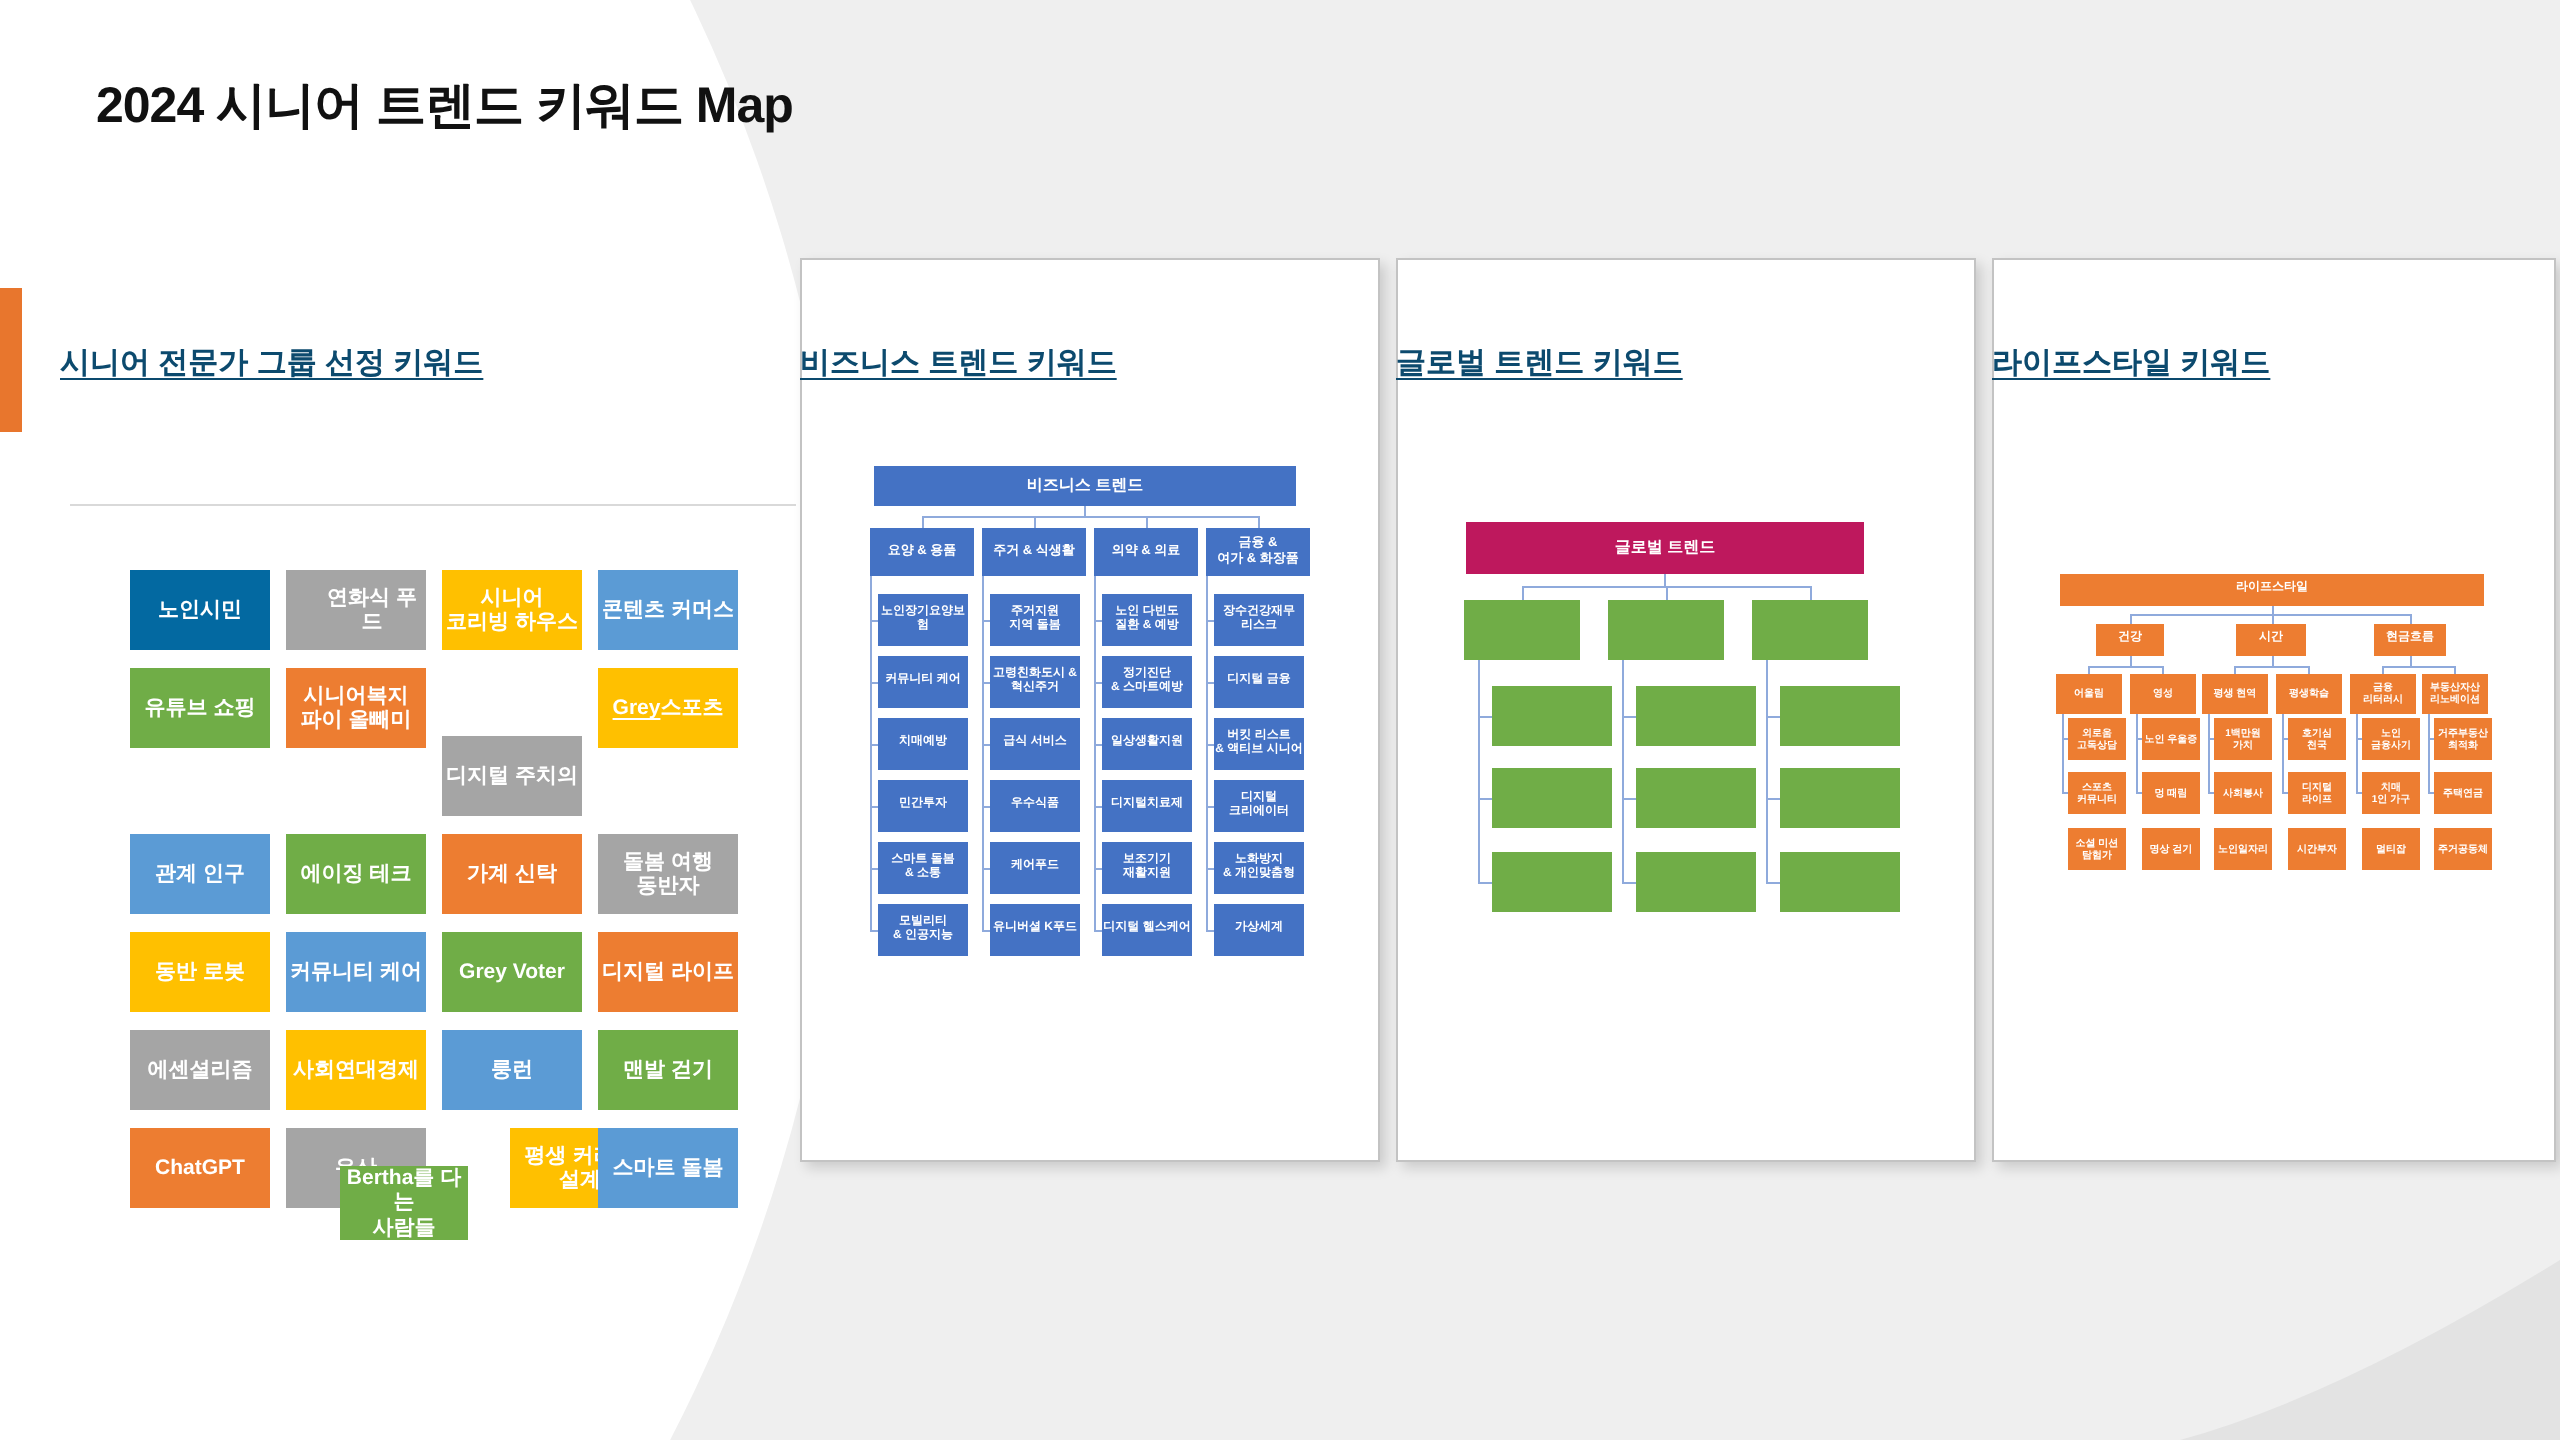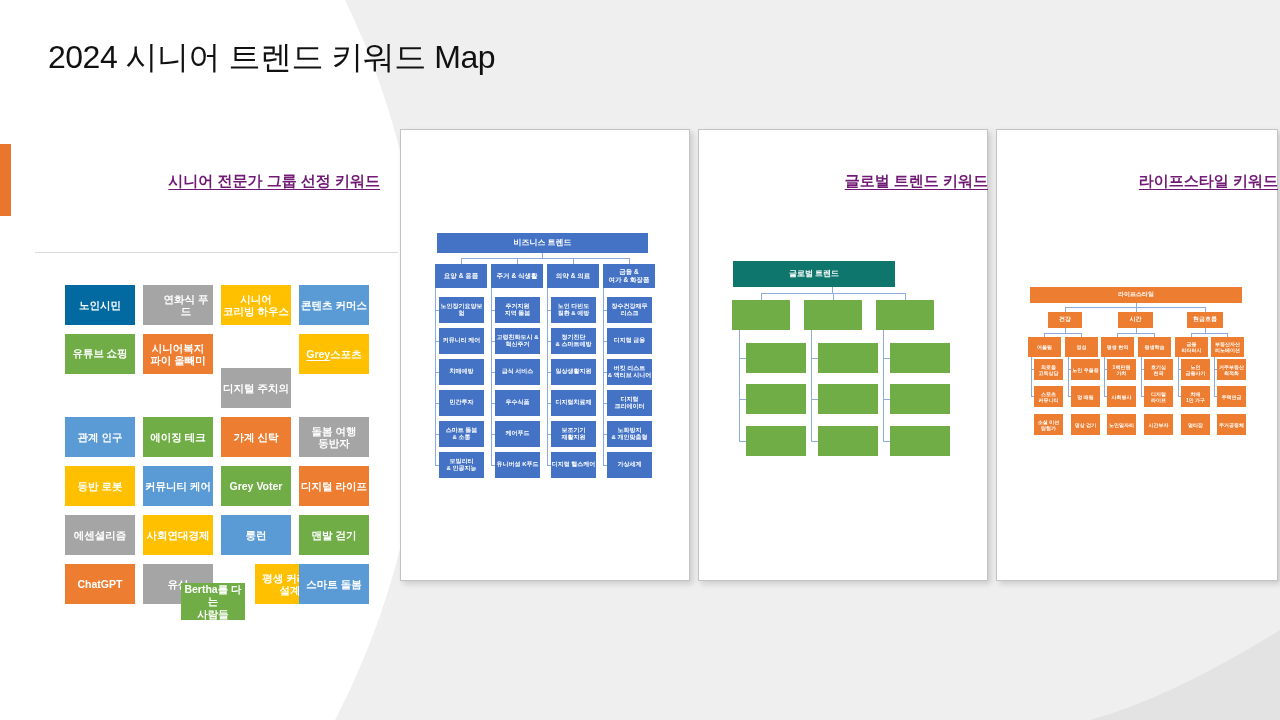--- a/index.html
+++ b/index.html
@@ -1,32 +1,32 @@
 <!DOCTYPE html>
 <html><head>
 <meta charset="utf-8">
 <style>
   * { margin:0; padding:0; box-sizing:border-box; }
   html,body { width:1280px; height:720px; }
   body { font-family:"Liberation Sans", sans-serif; }
   .stage { position:relative; width:1280px; height:720px; overflow:hidden; background:#fff; }
   .bg { position:absolute; inset:0; }
   .accent-bar { position:absolute; left:0; top:144px; width:11px; height:72px; }
-  .main-title { position:absolute; left:48px; top:36px; font-size:32px; font-weight:normal; color:#111; letter-spacing:-0.5px; }
-  .sec-header { position:absolute; font-size:15px; font-weight:bold; color:#701a75; text-align:right;
+  .main-title { position:absolute; left:48px; top:36px; font-size:25px; font-weight:bold; color:#111; letter-spacing:-0.5px; }
+  .sec-header { position:absolute; font-size:15px; font-weight:bold; color:#0c4a6e; text-align:left;
                 text-decoration:underline; text-underline-offset:3px; }
   .divider { position:absolute; left:35px; top:252px; width:363px; height:1px; background:#d9d9d9; }
   .panel { position:absolute; top:129px; height:452px; background:#fff; border:1px solid #c3c3c3;
            box-shadow:3px 3px 6px rgba(0,0,0,0.15); }
   .kw-grid { position:absolute; left:65px; top:285px; display:grid;
              grid-template-columns:repeat(4,70px); gap:9px 8px; }
   .kw { width:70px; height:40px; display:flex; align-items:center; justify-content:center;
         color:#fff; font-weight:bold; font-size:10.5px; line-height:1.15; text-align:center; white-space:pre-line; }
   .kw u { text-decoration:underline; text-underline-offset:2px; }
-  .kw-bottom { position:absolute; left:181px; top:583px; width:64px; height:37px; }
+  .kw-bottom { position:absolute; left:170px; top:583px; width:64px; height:37px; }
   .org-box { position:absolute; display:flex; align-items:center; justify-content:center;
              color:#fff; text-align:center; white-space:pre-line; line-height:1.2; font-weight:bold; }
   .conn { position:absolute; }
 </style>
 </head>
 <body>
 
 <div class="stage" id="stage">
 
   <svg class="bg" width="1280" height="720" viewBox="0 0 1280 720">
@@ -40,21 +40,21 @@
   <div class="main-title">2024 시니어 트렌드 키워드 Map</div>
 
   <div class="sec-header" style="left:30px; top:172px; width:350px;">시니어 전문가 그룹 선정 키워드</div>
   <div class="divider"></div>
   <div class="kw-grid" id="kwGrid">
       <div class="kw" style="background: #0369a1;">노인시민</div>
       <div class="kw" style="background: rgb(165, 165, 165); padding-left: 16px;">연화식 푸드</div>
       <div class="kw" style="background: rgb(255, 192, 0);">시니어
 코리빙 하우스</div>
       <div class="kw" style="background: rgb(91, 155, 213);">콘텐츠 커머스</div>
-      <div class="kw" style="background: rgb(112, 173, 71); font-family: Liberation Serif, serif;">유튜브 쇼핑</div>
+      <div class="kw" style="background: rgb(112, 173, 71);">유튜브 쇼핑</div>
       <div class="kw" style="background: rgb(237, 125, 49);">시니어복지
 파이 올빼미</div>
       <div class="kw" style="background: rgb(165, 165, 165); margin-top: 34px;">디지털 주치의</div>
       <div class="kw" style="background: rgb(255, 192, 0);"><u>Grey</u> 스포츠</div>
       <div class="kw" style="background: rgb(91, 155, 213);">관계 인구</div>
       <div class="kw" style="background: rgb(112, 173, 71);">에이징 테크</div>
       <div class="kw" style="background: rgb(237, 125, 49);">가계 신탁</div>
       <div class="kw" style="background: rgb(165, 165, 165);">돌봄 여행
 동반자</div>
       <div class="kw" style="background: rgb(255, 192, 0);">동반 로봇</div>
@@ -71,20 +71,21 @@
 설계</div>
       <div class="kw" style="background: rgb(91, 155, 213);">스마트 돌봄</div>
     </div>
   <div class="kw kw-bottom" id="kwBottom" style="background: rgb(112, 173, 71);">Bertha를 다는
 사람들</div>
 
   <div class="panel" style="left:400px; width:290px;"></div>
   <div class="panel" style="left:698px; width:290px;"></div>
   <div class="panel" style="left:996px; width:282px;"></div>
 
+  <div class="sec-header" style="left:400px; top:172px; width:290px;">비즈니스 트렌드 키워드</div>
   <div class="sec-header" style="left:996px; top:172px; width:282px;">라이프스타일 키워드</div>
   <div class="sec-header" style="left:698px; top:172px; width:290px;">글로벌 트렌드 키워드</div>
 
   <div id="chartLayer" style="position:absolute; inset:0;">
       <div class="org-box" style="left: 437px; top: 233px; width: 211px; height: 20px; background: rgb(68, 114, 196); font-size: 8px;">비즈니스 트렌드</div>
       <div class="conn" style="left: 542px; top: 253px; width: 1px; height: 6px; background: rgb(143, 170, 220);"></div>
       <div class="conn" style="left: 461px; top: 258px; width: 169px; height: 1px; background: rgb(143, 170, 220);"></div>
       <div class="conn" style="left: 461px; top: 258px; width: 1px; height: 6px; background: rgb(143, 170, 220);"></div>
       <div class="org-box" style="left: 435px; top: 264px; width: 52px; height: 24px; background: rgb(68, 114, 196); font-size: 6.5px;">요양 &amp; 용품</div>
       <div class="conn" style="left: 435px; top: 288px; width: 1px; height: 178px; background: rgb(143, 170, 220);"></div>
@@ -150,21 +151,21 @@
       <div class="org-box" style="left: 607px; top: 359px; width: 45px; height: 26px; background: rgb(68, 114, 196); font-size: 6px;">버킷 리스트
 &amp; 액티브 시니어</div>
       <div class="conn" style="left: 603px; top: 403px; width: 4px; height: 1px; background: rgb(143, 170, 220);"></div>
       <div class="org-box" style="left: 607px; top: 390px; width: 45px; height: 26px; background: rgb(68, 114, 196); font-size: 6px;">디지털
 크리에이터</div>
       <div class="conn" style="left: 603px; top: 434px; width: 4px; height: 1px; background: rgb(143, 170, 220);"></div>
       <div class="org-box" style="left: 607px; top: 421px; width: 45px; height: 26px; background: rgb(68, 114, 196); font-size: 6px;">노화방지
 &amp; 개인맞춤형</div>
       <div class="conn" style="left: 603px; top: 465px; width: 4px; height: 1px; background: rgb(143, 170, 220);"></div>
       <div class="org-box" style="left: 607px; top: 452px; width: 45px; height: 26px; background: rgb(68, 114, 196); font-size: 6px;">가상세계</div>
-      <div class="org-box" style="left: 733px; top: 261px; width: 162px; height: 26px; background: #0f766e; font-size: 8px;">글로벌 트렌드</div>
+      <div class="org-box" style="left: 733px; top: 261px; width: 199px; height: 26px; background: #be185d; font-size: 8px;">글로벌 트렌드</div>
       <div class="conn" style="left: 832px; top: 287px; width: 1px; height: 7px; background: rgb(143, 170, 220);"></div>
       <div class="conn" style="left: 761px; top: 293px; width: 145px; height: 1px; background: rgb(143, 170, 220);"></div>
       <div class="conn" style="left: 761px; top: 293px; width: 1px; height: 7px; background: rgb(143, 170, 220);"></div>
       <div class="org-box" style="left: 732px; top: 300px; width: 58px; height: 30px; background: rgb(112, 173, 71); font-size: 7px;"></div>
       <div class="conn" style="left: 739px; top: 330px; width: 1px; height: 111px; background: rgb(143, 170, 220);"></div>
       <div class="conn" style="left: 739px; top: 358px; width: 7px; height: 1px; background: rgb(143, 170, 220);"></div>
       <div class="org-box" style="left: 746px; top: 343px; width: 60px; height: 30px; background: rgb(112, 173, 71); font-size: 6px;"></div>
       <div class="conn" style="left: 739px; top: 399px; width: 7px; height: 1px; background: rgb(143, 170, 220);"></div>
       <div class="org-box" style="left: 746px; top: 384px; width: 60px; height: 30px; background: rgb(112, 173, 71); font-size: 6px;"></div>
       <div class="conn" style="left: 739px; top: 441px; width: 7px; height: 1px; background: rgb(143, 170, 220);"></div>

